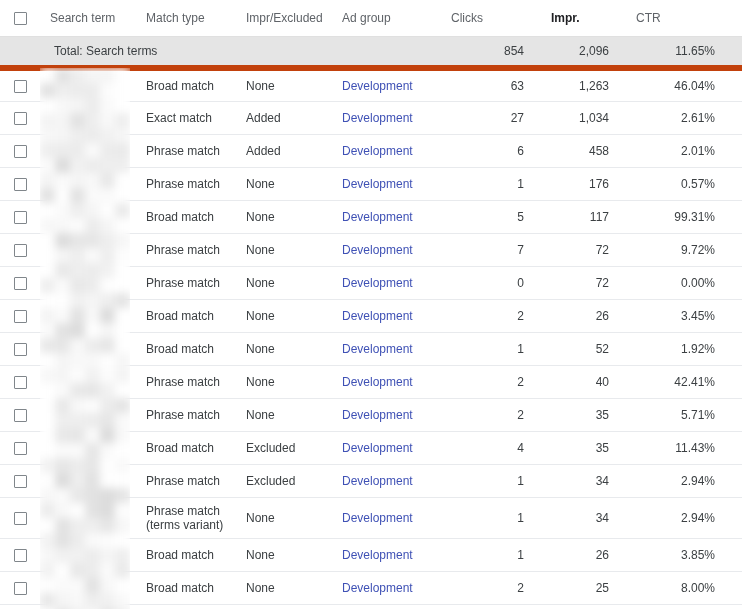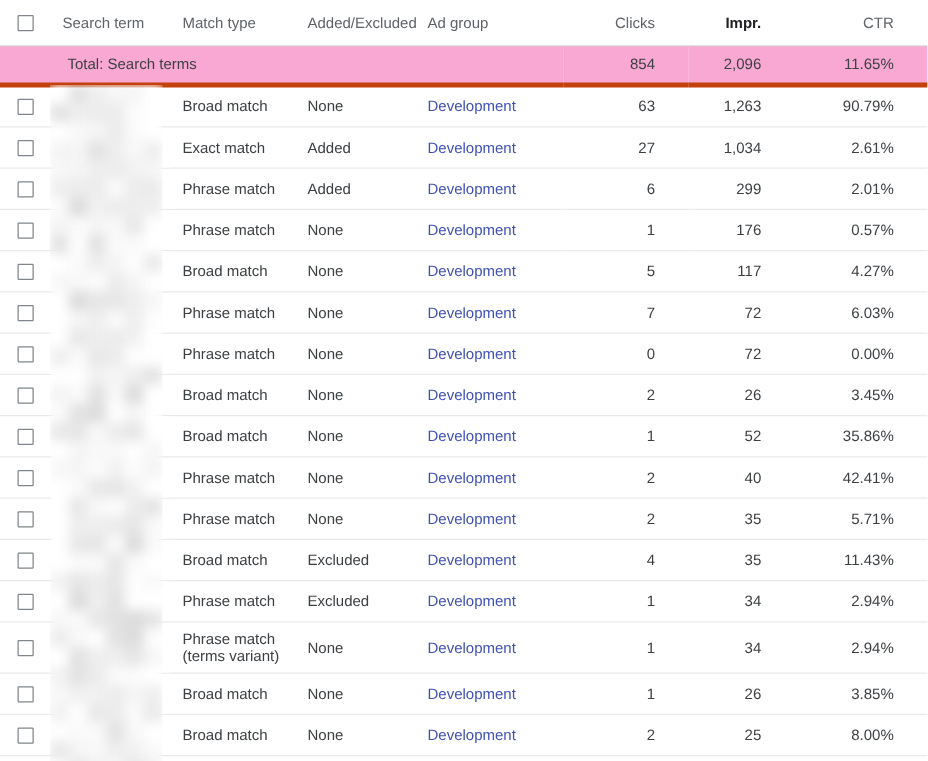--- a/index.html
+++ b/index.html
@@ -40,21 +40,21 @@
     padding: 0;
     font-weight: normal;
     font-size: 12px;
     color: #5f6368;
     vertical-align: middle;
     border-bottom: 1px solid #e0e0e0;
     background: #fff;
     text-align: left;
     white-space: nowrap;
   }
-  thead th.num { text-align: right; }
+  thead th.num { }
   thead th.sorted { color: #202124; font-weight: bold; }
 
   th .hpad-l { padding-left: 10px; display: block; }
   th .hpad-r { padding-right: 27px; display: block; }
   th.th-check { text-align: center; }
 
   
   .cbox {
     width: 13px;
     height: 13px;
@@ -62,22 +62,22 @@
     border-radius: 1px;
     background: #fff;
     display: inline-block;
     vertical-align: middle;
     cursor: pointer;
   }
 
   
   tr.total-row td {
     height: 32px;
-    background: #f9a8d4;
-    border-bottom: 4px solid #c2410c;
+    background: #e5e5e5;
+    border-bottom: 6px solid #c2410c;
     padding: 0;
     vertical-align: middle;
     font-size: 12px;
     color: #3c4043;
     white-space: nowrap;
   }
   tr.total-row td.num { text-align: right; }
   .tpad-l { padding-left: 14px; display: block; }
   .tpad-r { padding-right: 27px; display: block; }
 
@@ -149,21 +149,21 @@
         <th class="th-check">
           <span class="cbox"></span>
         </th>
         <th>
           <span class="hpad-l">Search term</span>
         </th>
         <th>
           <span class="hpad-l">Match type</span>
         </th>
         <th>
-          <span class="hpad-l">Added/Excluded</span>
+          <span class="hpad-l">Impr/Excluded</span>
         </th>
         <th>
           <span class="hpad-l">Ad group</span>
         </th>
         <th class="num">
           <span class="hpad-r">Clicks</span>
         </th>
         <th class="num sorted">
           <span class="hpad-r">Impr.</span>
         </th>
@@ -206,21 +206,21 @@
           <td>
             <span class="dpad-l"><a class="adgroup-link" href="#">Development</a></span>
           </td>
           <td class="num">
             <span class="dpad-r">63</span>
           </td>
           <td class="num">
             <span class="dpad-r">1,263</span>
           </td>
           <td class="num">
-            <span class="dpad-r">90.79%</span>
+            <span class="dpad-r">46.04%</span>
           </td>
         </tr>
         <tr>
           <td class="cell-td"><span class="cbox"></span></td>
           <td class="td-term">
             <span class="dpad-l"></span>
           </td>
           <td>
             <span class="dpad-l matchcell"><span>Exact match</span></span>
           </td>
@@ -251,21 +251,21 @@
           <td>
             <span class="dpad-l">Added</span>
           </td>
           <td>
             <span class="dpad-l"><a class="adgroup-link" href="#">Development</a></span>
           </td>
           <td class="num">
             <span class="dpad-r">6</span>
           </td>
           <td class="num">
-            <span class="dpad-r">299</span>
+            <span class="dpad-r">458</span>
           </td>
           <td class="num">
             <span class="dpad-r">2.01%</span>
           </td>
         </tr>
         <tr>
           <td class="cell-td"><span class="cbox"></span></td>
           <td class="td-term">
             <span class="dpad-l"></span>
           </td>
@@ -302,21 +302,21 @@
           <td>
             <span class="dpad-l"><a class="adgroup-link" href="#">Development</a></span>
           </td>
           <td class="num">
             <span class="dpad-r">5</span>
           </td>
           <td class="num">
             <span class="dpad-r">117</span>
           </td>
           <td class="num">
-            <span class="dpad-r">4.27%</span>
+            <span class="dpad-r">99.31%</span>
           </td>
         </tr>
         <tr>
           <td class="cell-td"><span class="cbox"></span></td>
           <td class="td-term">
             <span class="dpad-l"></span>
           </td>
           <td>
             <span class="dpad-l matchcell"><span>Phrase match</span></span>
           </td>
@@ -326,21 +326,21 @@
           <td>
             <span class="dpad-l"><a class="adgroup-link" href="#">Development</a></span>
           </td>
           <td class="num">
             <span class="dpad-r">7</span>
           </td>
           <td class="num">
             <span class="dpad-r">72</span>
           </td>
           <td class="num">
-            <span class="dpad-r">6.03%</span>
+            <span class="dpad-r">9.72%</span>
           </td>
         </tr>
         <tr>
           <td class="cell-td"><span class="cbox"></span></td>
           <td class="td-term">
             <span class="dpad-l"></span>
           </td>
           <td>
             <span class="dpad-l matchcell"><span>Phrase match</span></span>
           </td>
@@ -398,21 +398,21 @@
           <td>
             <span class="dpad-l"><a class="adgroup-link" href="#">Development</a></span>
           </td>
           <td class="num">
             <span class="dpad-r">1</span>
           </td>
           <td class="num">
             <span class="dpad-r">52</span>
           </td>
           <td class="num">
-            <span class="dpad-r">35.86%</span>
+            <span class="dpad-r">1.92%</span>
           </td>
         </tr>
         <tr>
           <td class="cell-td"><span class="cbox"></span></td>
           <td class="td-term">
             <span class="dpad-l"></span>
           </td>
           <td>
             <span class="dpad-l matchcell"><span>Phrase match</span></span>
           </td>

